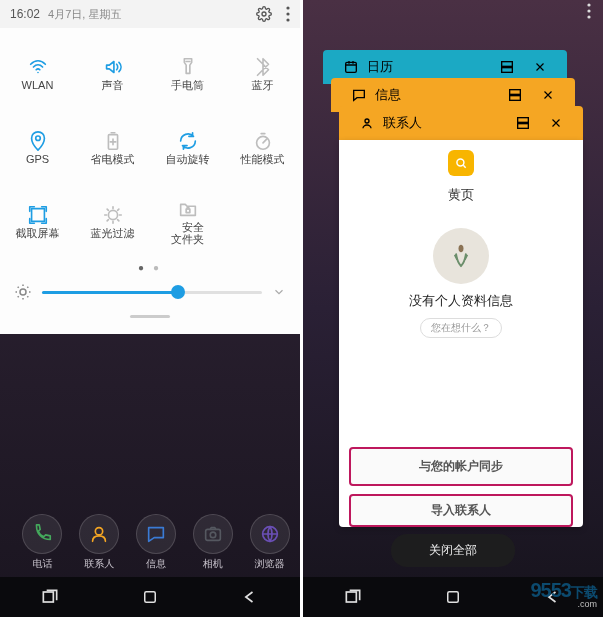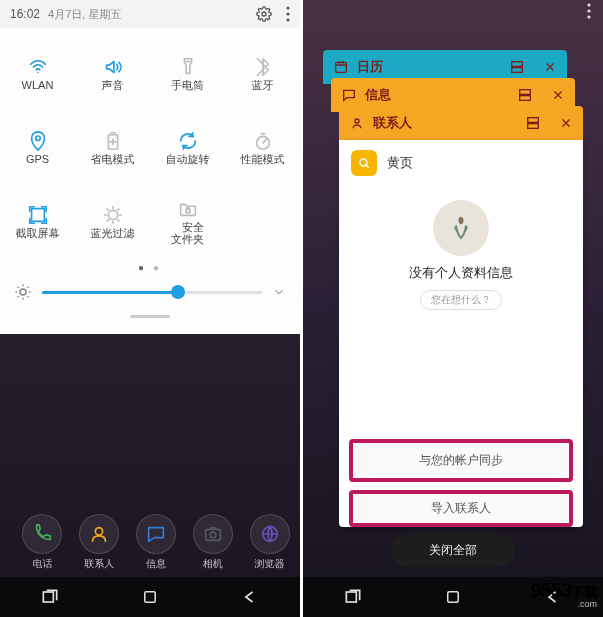--- a/index.html
+++ b/index.html
@@ -37,43 +37,43 @@
   .dock-icon { width: 40px; height: 40px; border-radius: 50%; display: flex; align-items: center; justify-content: center; }
   .dock-label { font-size: 10px; color: #c8c3cc; }
 
   .nav-bar { position: absolute; bottom: 0; left: 0; right: 0; height: 40px; background: #0a0a0d; display: flex; align-items: center; justify-content: space-around; color: #e0e0e0; }
 
   
   .status-bar-right { height: 22px; display: flex; align-items: center; justify-content: flex-end; padding: 0 12px; }
   .status-bar-right .more-v { color: #ddd; }
 
   .cards-stack { position: absolute; top: 50px; left: 20px; right: 20px; bottom: 90px; }
-  .card-header { height: 34px; display: flex; align-items: center; padding: 0 10px; color: #7f1d1d; font-size: 13px; gap: 8px; border-radius: 4px 4px 0 0; font-weight: bold; }
+  .card-header { height: 34px; display: flex; align-items: center; padding: 0 20px; color: #000000; font-size: 13px; gap: 8px; border-radius: 4px 4px 0 0; }
   .card-header .title { flex: 1; }
   .card-header .hact { display: inline-flex; align-items: center; }
   .card1 { position: absolute; top: 0; left: 0; right: 16px; background: #1ba9c4; }
   .card2 { position: absolute; top: 28px; left: 8px; right: 8px; background: #f5a623; }
   .card3 { position: absolute; top: 56px; left: 16px; right: 0; background: #f5a623; }
 
   .card3-body { position: absolute; top: 90px; left: 16px; right: 0; bottom: 0; background: #fff; border-radius: 0 0 4px 4px; overflow: hidden; display: flex; flex-direction: column; box-shadow: 0 2px 6px rgba(0,0,0,.2); }
-  .yp-row { display: flex; align-items: center; gap: 10px; padding: 10px 12px; }
+  .yp-row { display: flex; align-items: center; gap: 10px; padding: 10px 12px; flex-direction: column; }
   .yp-icon { width: 26px; height: 26px; background: #f8b500; border-radius: 6px; display: flex; align-items: center; justify-content: center; color: #fff; }
   .yp-label { font-size: 13px; color: #333; }
   .profile-area { flex: 0 0 auto; display: flex; flex-direction: column; align-items: center; padding: 14px 0 18px 0; gap: 8px; }
   .avatar { width: 56px; height: 56px; border-radius: 50%; background: #e8e4dc; display: flex; align-items: center; justify-content: center; }
   .no-profile { font-size: 13px; color: #222; font-weight: 500; }
   .pill { font-size: 10px; color: #999; border: 1px solid #ddd; border-radius: 10px; padding: 2px 10px; }
   .btn-row { padding: 0 10px; }
-  .flat-btn { width: 100%; border: 4px solid #be185d; background: #fafafa; border-radius: 4px; padding: 9px 0; font-size: 12px; color: #555; margin-top: 8px; }
+  .flat-btn { width: 100%; border: 2px solid #be185d; background: #fafafa; border-radius: 4px; padding: 9px 0; font-size: 12px; color: #555; margin-top: 8px; font-weight: bold; }
   .flat-btn.half { padding: 6px 0; }
 
   .close-all { position: absolute; bottom: 50px; left: 50%; transform: translateX(-50%); background: rgba(30,30,30,.9); color: #eee; font-size: 12px; padding: 8px 38px; border-radius: 16px; }
 
   .watermark { position: absolute; bottom: 8px; right: 6px; text-align: right; line-height: 1; }
-  .watermark .big { font-size: 20px; font-weight: 700; color: #000000; letter-spacing: -1px; }
+  .watermark .big { font-size: 20px; font-weight: 700; color: #0c4a6e; letter-spacing: -1px; }
   .watermark .small { font-size: 9px; color: #c0c0c0; }
 
   svg { display: block; }
 </style>
 </head>
 <body>
 
 <div class="container">
 
   <div class="phone phone-left">

